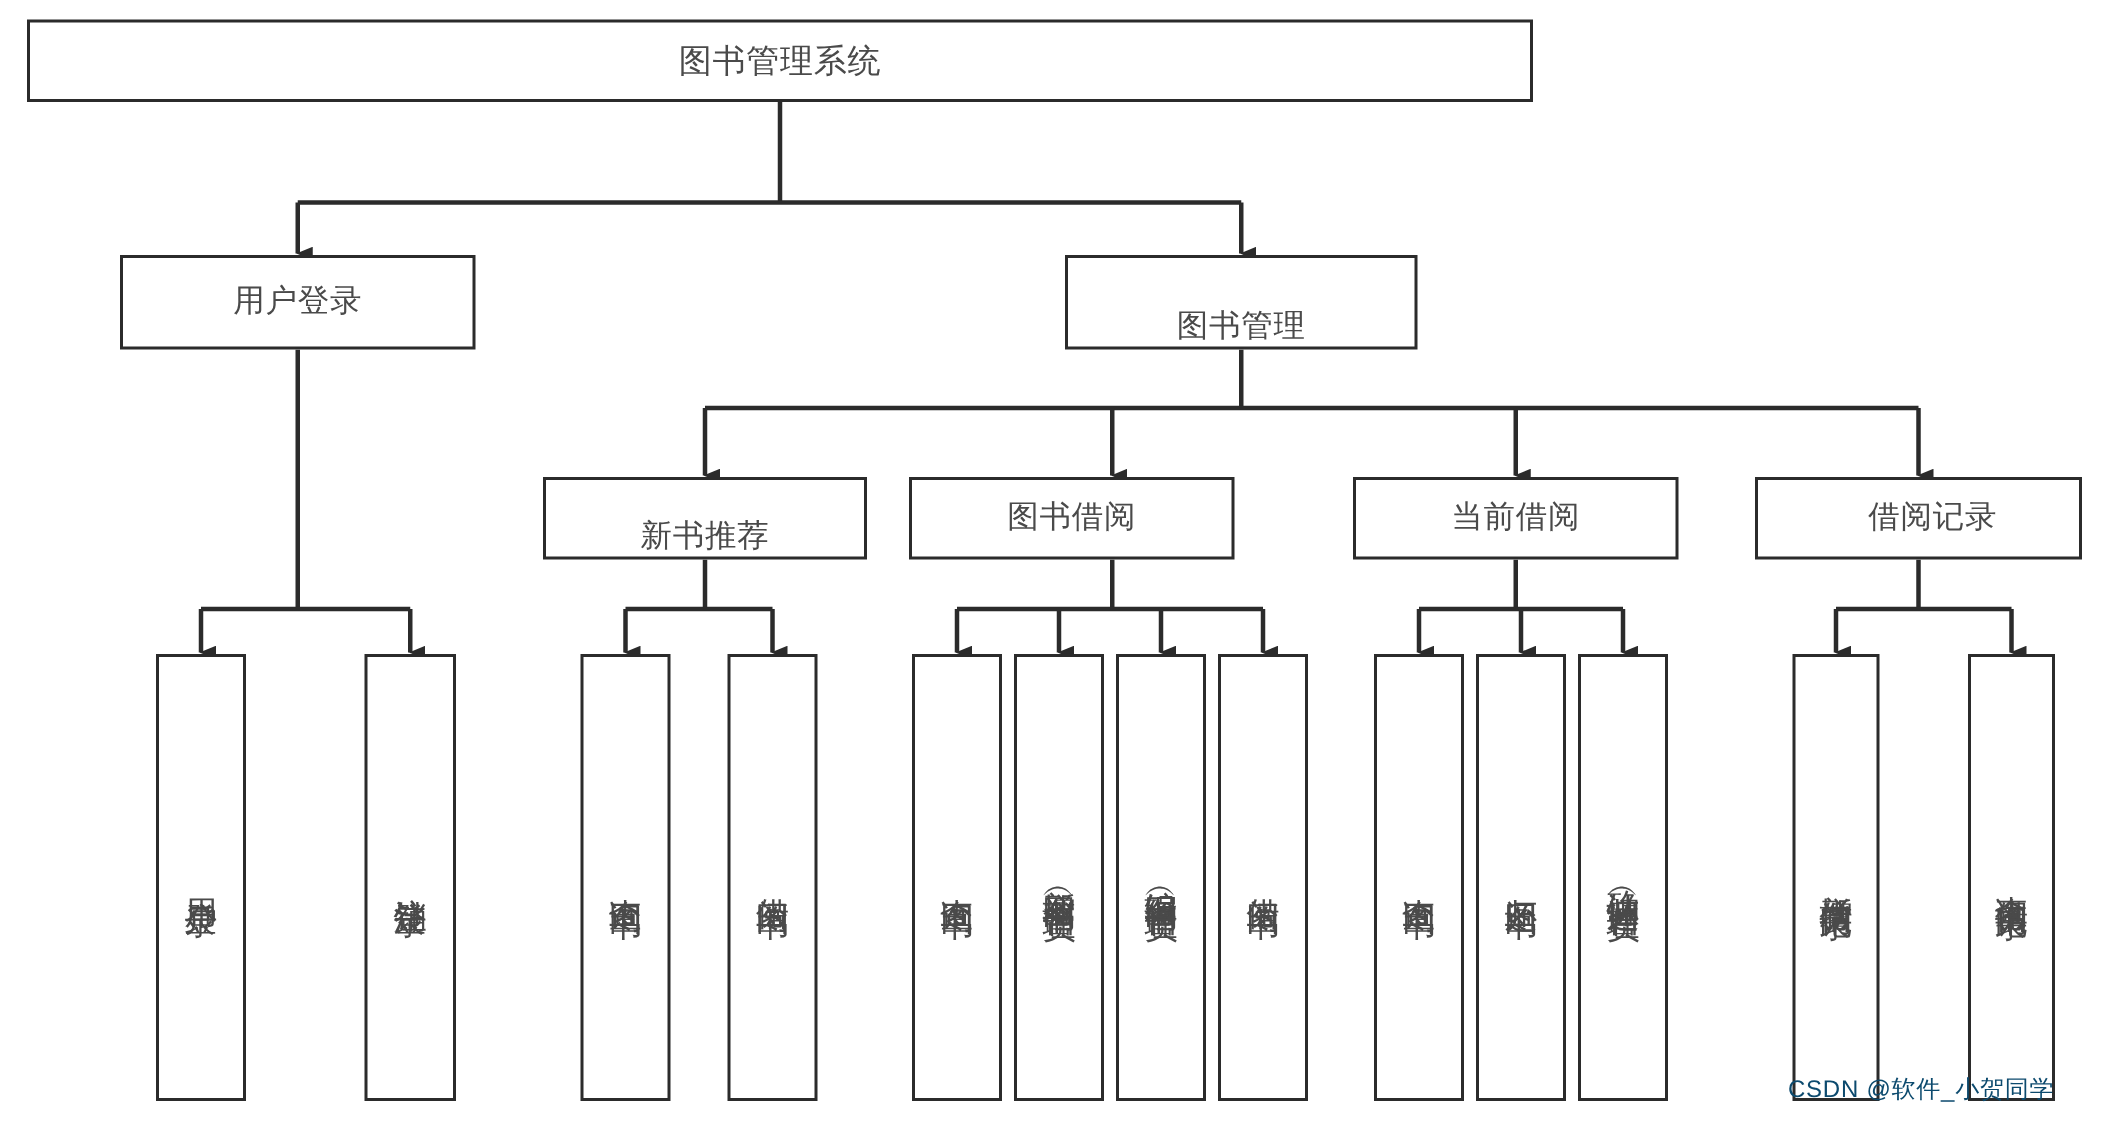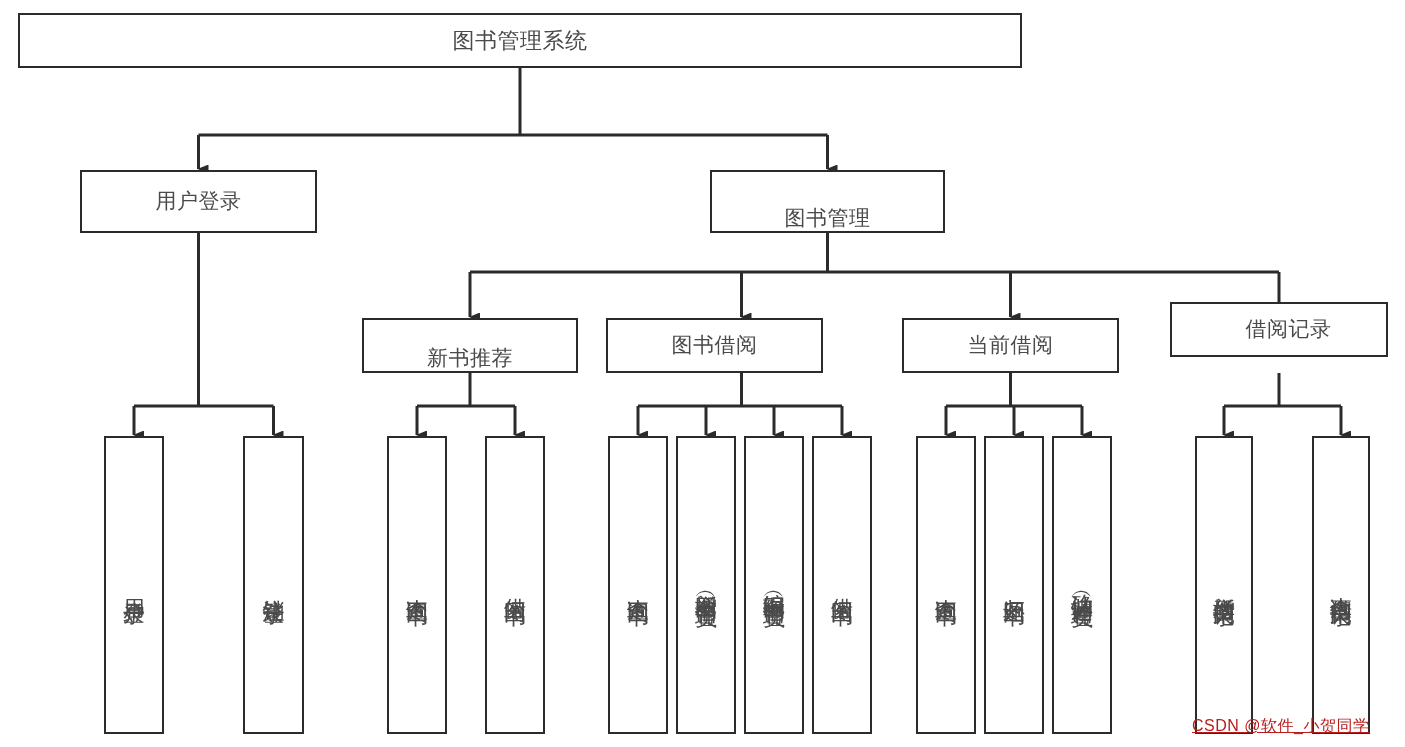--- a/index.html
+++ b/index.html
@@ -50,25 +50,24 @@
     text-orientation: upright;
     font-size: 22px;
     letter-spacing: 2px;
     line-height: 1.0;
   }
   .node-box.root .node-label {
     font-size: 22px;
   }
   .watermark {
     position: absolute;
-    color: #b91c1c;
+    color: #0c4a6e;
     font-size: 16px;
     white-space: nowrap;
     letter-spacing: 0.5px;
-    text-decoration: underline;
   }
 </style>
 </head>
 <body>
 
 <div id="diagram-root">
   <svg class="edge-layer" viewBox="0 0 1405 747">
     <defs>
       <marker id="arrowhead" markerWidth="9" markerHeight="11" refX="4.5" refY="10" orient="auto" markerUnits="userSpaceOnUse">
         <polygon points="0,0 9,0 4.5,11" fill="#2b2b2b"></polygon>
@@ -122,21 +121,21 @@
       </div>
       <div class="node-box" style="left: 362px; top: 318px; width: 216px; height: 55px; align-items: flex-end;">
         <span class="node-label">新书推荐</span>
       </div>
       <div class="node-box" style="left: 606px; top: 318px; width: 217px; height: 55px;">
         <span class="node-label">图书借阅</span>
       </div>
       <div class="node-box" style="left: 902px; top: 318px; width: 217px; height: 55px;">
         <span class="node-label">当前借阅</span>
       </div>
-      <div class="node-box" style="left: 1170px; top: 302px; width: 218px; height: 55px; padding-left: 19px;">
+      <div class="node-box" style="left: 1170px; top: 318px; width: 218px; height: 55px; padding-left: 19px;">
         <span class="node-label">借阅记录</span>
       </div>
       <div class="node-box vertical" style="left: 104px; top: 436px; width: 60px; height: 298px;">
         <span class="node-label">用户登录</span>
       </div>
       <div class="node-box vertical" style="left: 243px; top: 436px; width: 61px; height: 298px;">
         <span class="node-label">注销登录</span>
       </div>
       <div class="node-box vertical" style="left: 387px; top: 436px; width: 60px; height: 298px;">
         <span class="node-label">查询图书</span>

